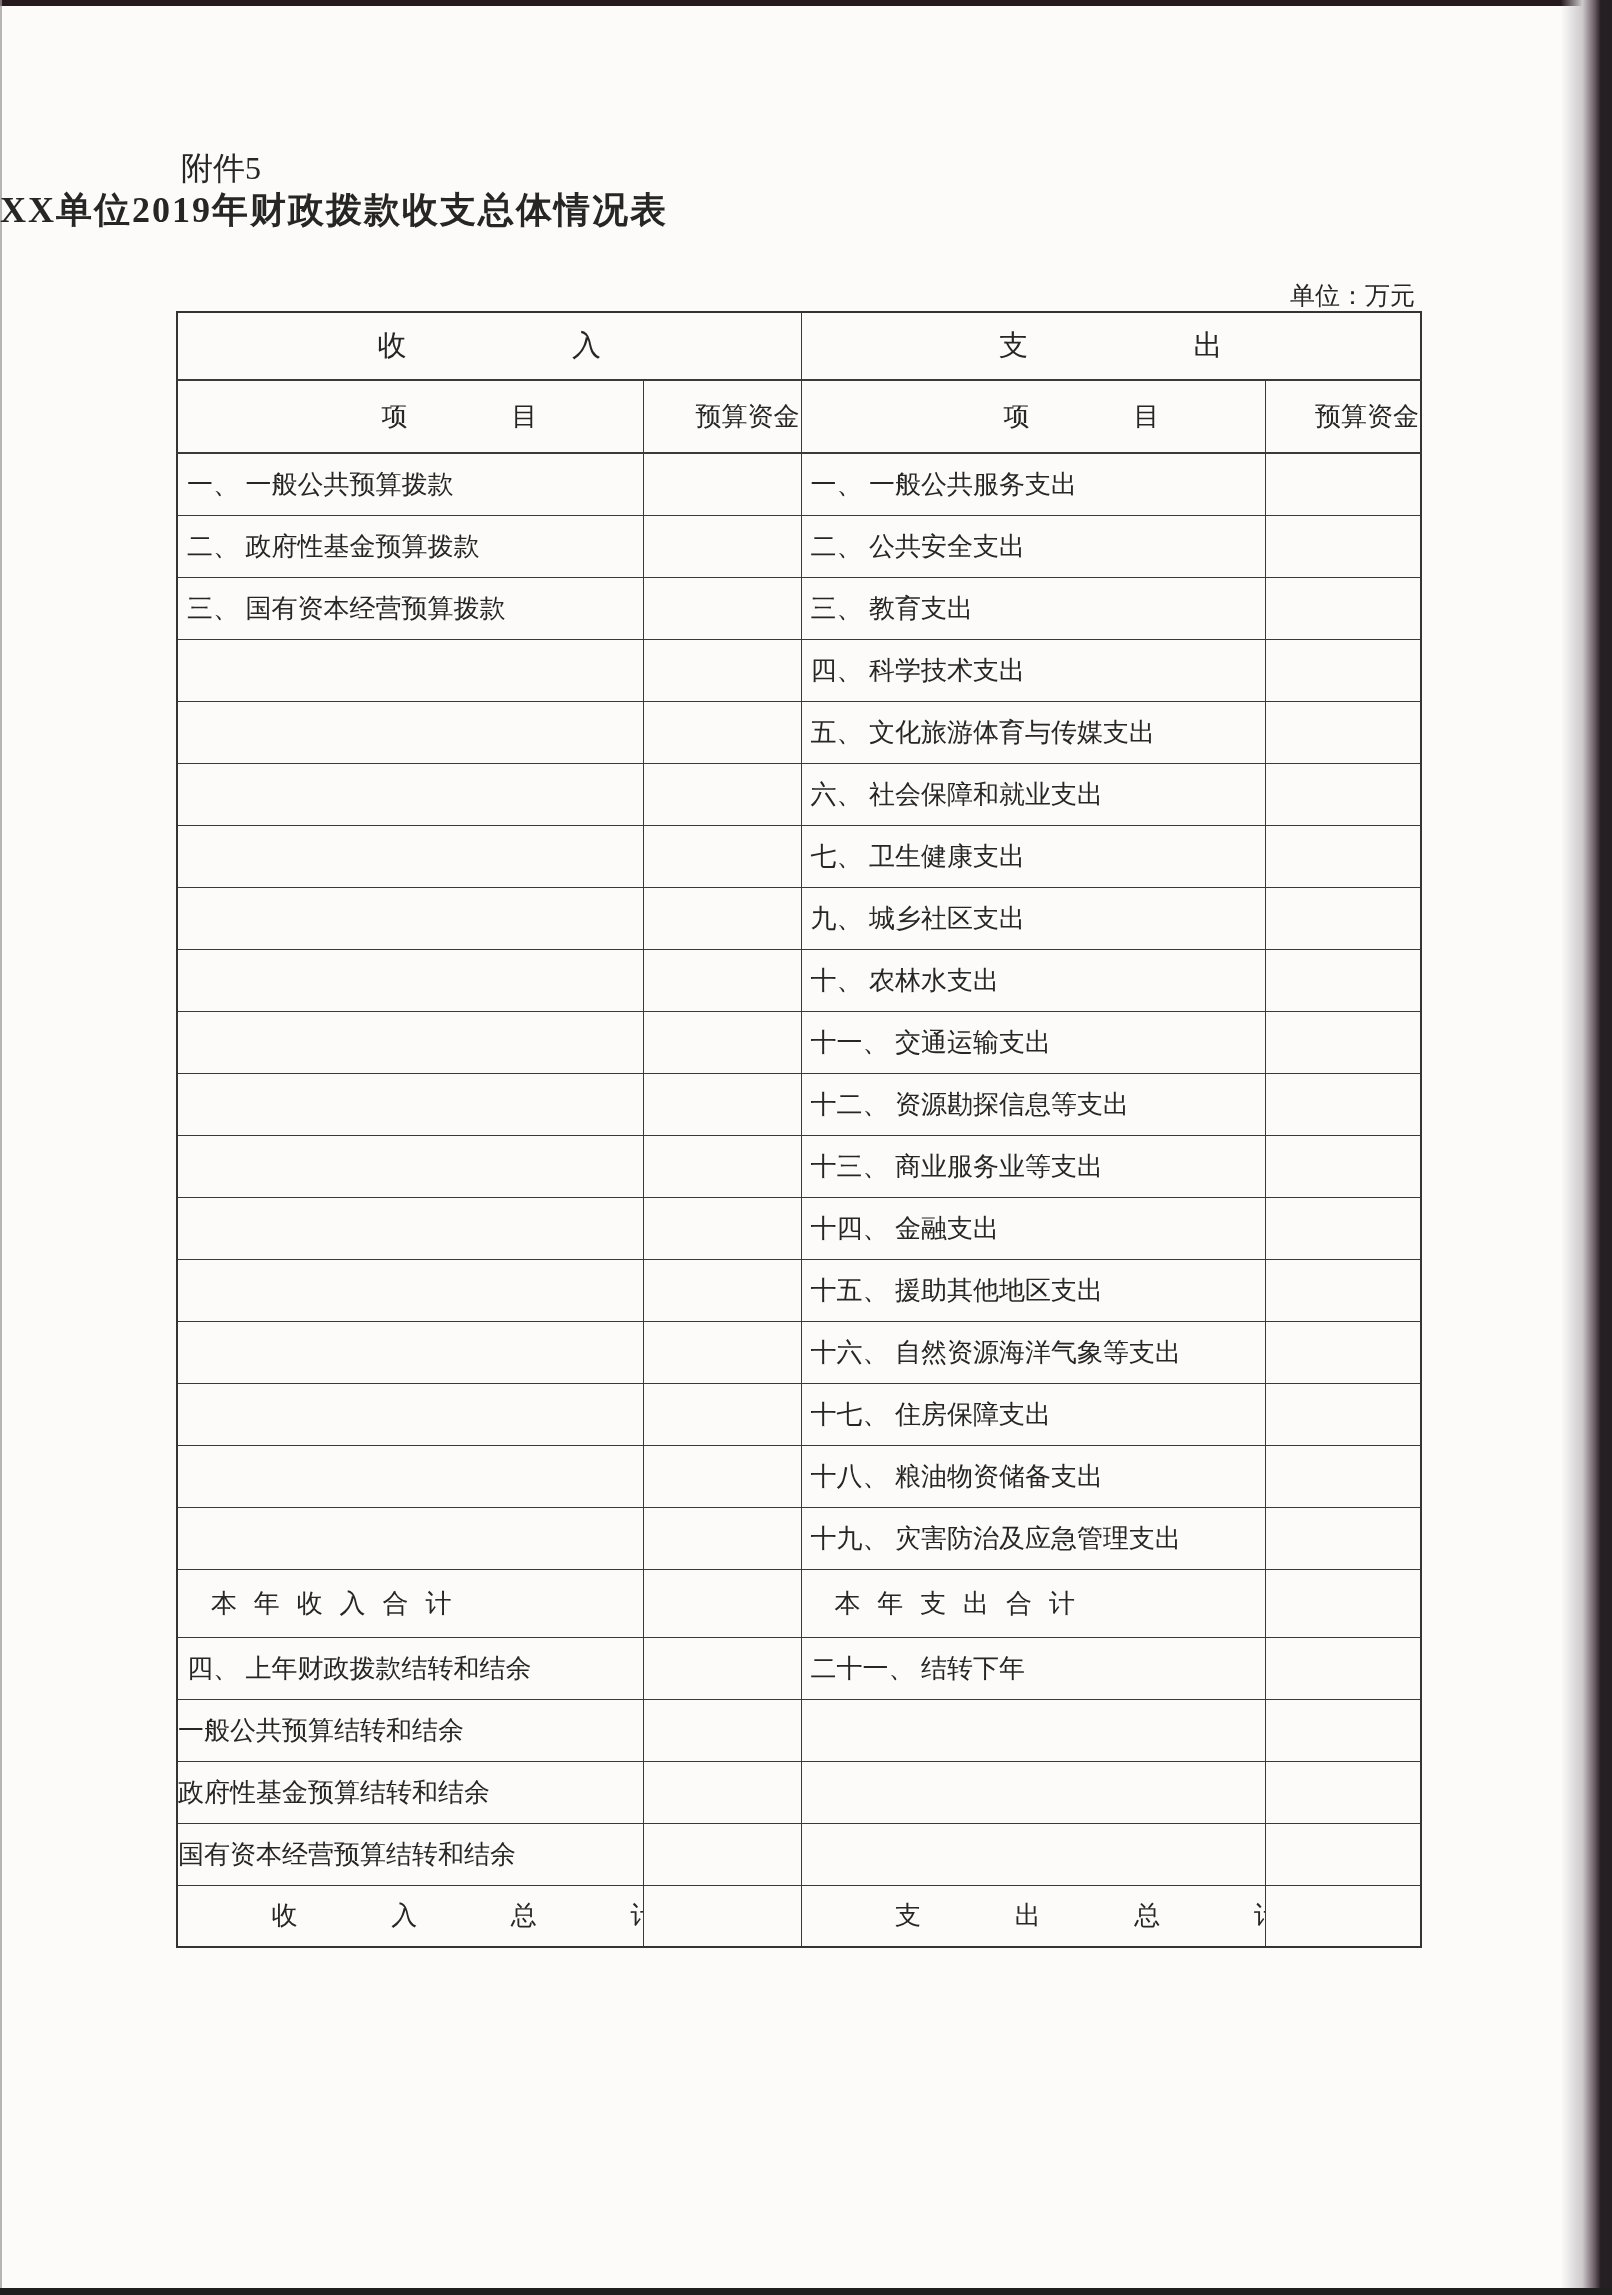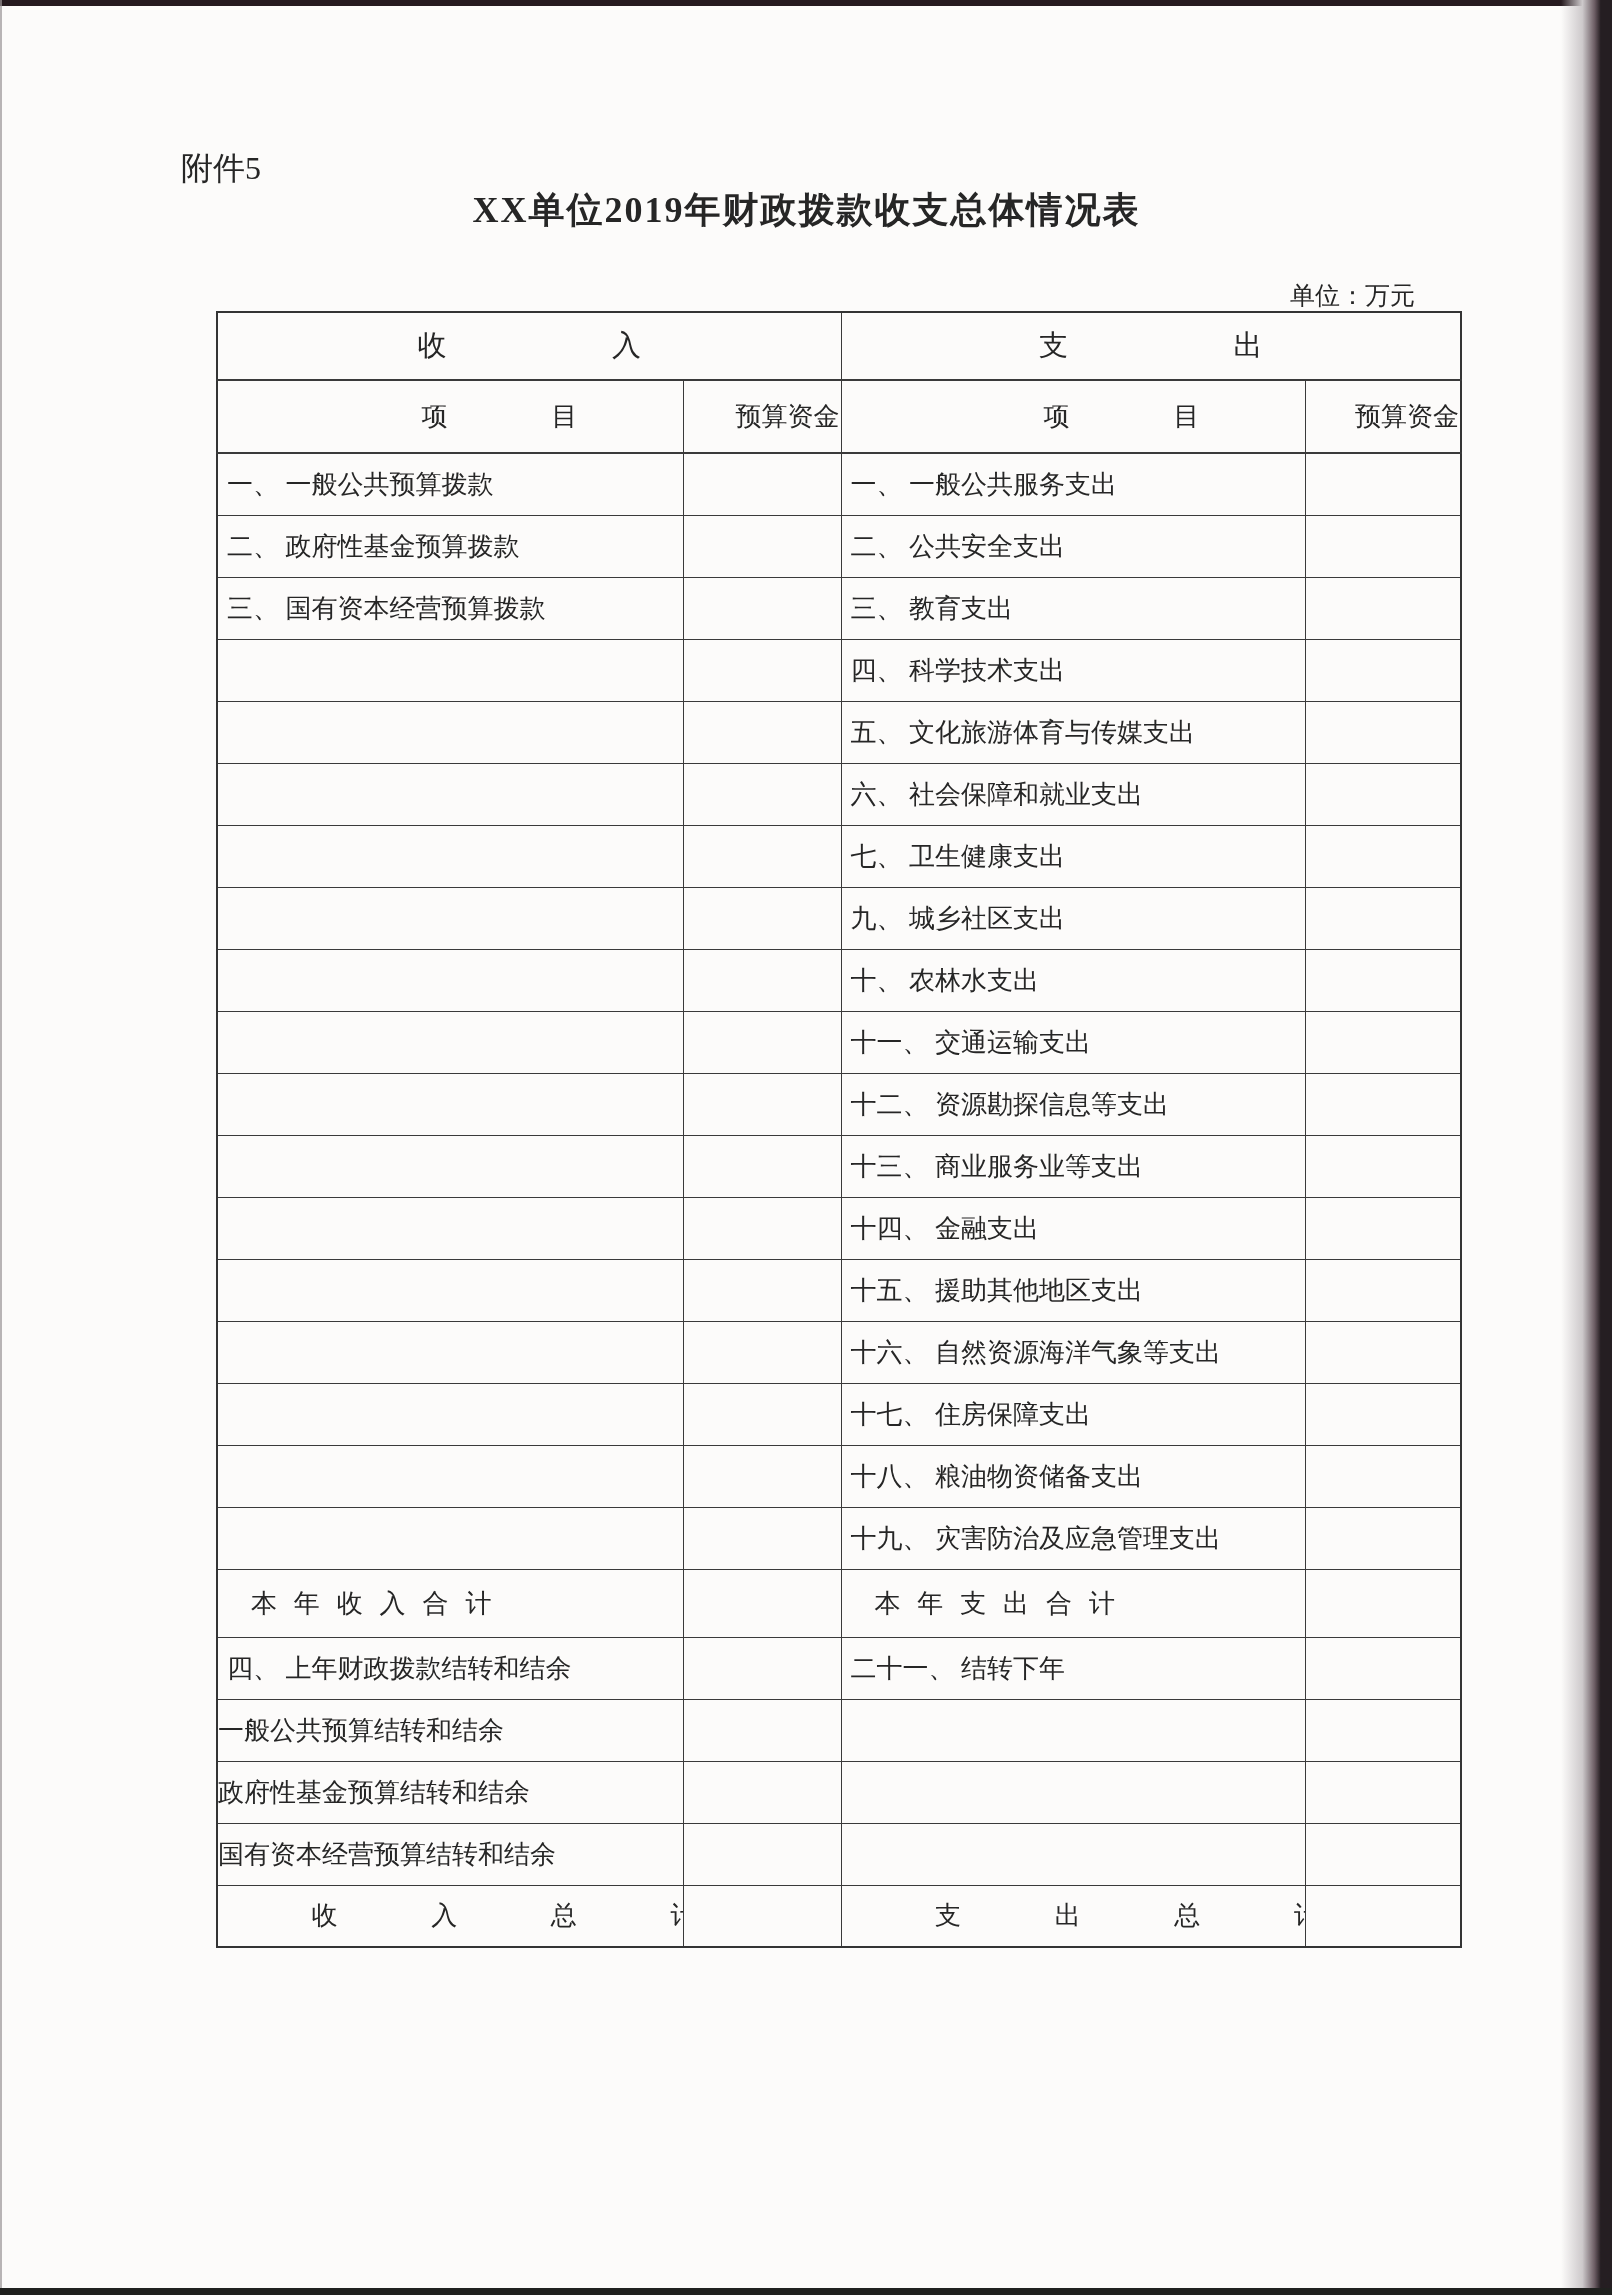--- a/index.html
+++ b/index.html
@@ -4,28 +4,28 @@
 <style>
   html,body{margin:0;padding:0;width:1613px;height:2295px;overflow:hidden;
     background:#fcfbfa;font-family:"Liberation Serif","DejaVu Serif",serif;color:#262626;}
   .edge-top{position:absolute;left:0;top:0;width:1613px;height:5.9px;background:#261a1f;}
   .edge-bottom{position:absolute;left:0;top:2288px;width:1613px;height:7.2px;background:#20211f;}
   .edge-right{position:absolute;top:0;right:0;width:51px;height:2295px;
     background:linear-gradient(to right,rgba(205,201,203,0),#cdc9cb 42%,#6b5c63 66%,#251e22 78%,#251e22 100%);}
   .edge-left{position:absolute;left:0;top:0;width:2px;height:2295px;background:#9b9597;opacity:.7;}
 
   .attachment{position:absolute;left:181px;top:147px;font-size:32px;}
-  .title{position:absolute;left:0;top:186px;width:1613px;text-align:center;
+  .title{position:absolute;left:0;top:186px;width:1613px;
     font-size:36px;font-weight:bold;letter-spacing:2px;}
   .unit-note{position:absolute;left:176px;top:279px;width:1239px;text-align:right;font-size:25px;}
 
   .sheet{position:absolute;left:176px;top:311px;}
   table{border-collapse:collapse;table-layout:fixed;width:1245px;
     font-size:26px;color:#262626;}
-  table{border:2.6px solid #343434;margin-left:40px;}
+  table{border:2.6px solid #343434;}
   th,td{border:1.3px solid #3a3a3a;overflow:hidden;white-space:nowrap;}
   thead th{font-weight:normal;border-bottom-width:2px;}
   tr.h1{height:68px;}
   tr.h2{height:73px;}
   tbody tr{height:62px;}
   th.group{font-size:29px;letter-spacing:5.7em;text-indent:5.7em;text-align:center;}
   th.colhead{font-size:26px;text-align:right;}
   th.colhead.item{letter-spacing:4em;text-indent:4em;}
   td.c-left{text-align:left;padding:0 9px;}
   td.c-center{padding:0;}

